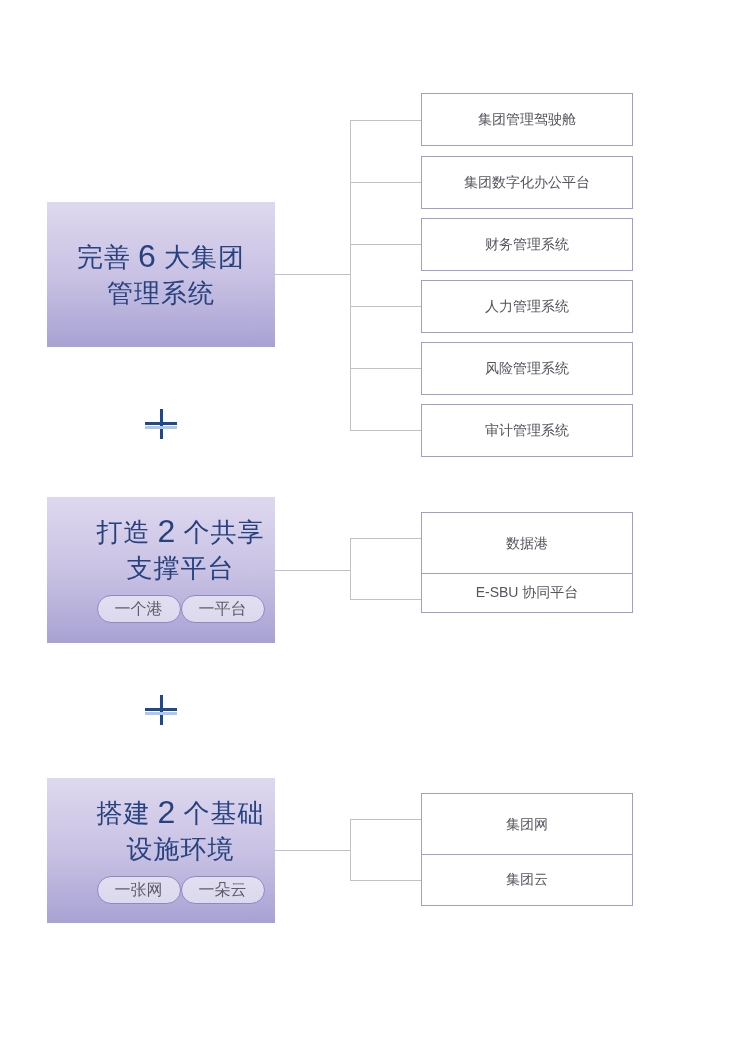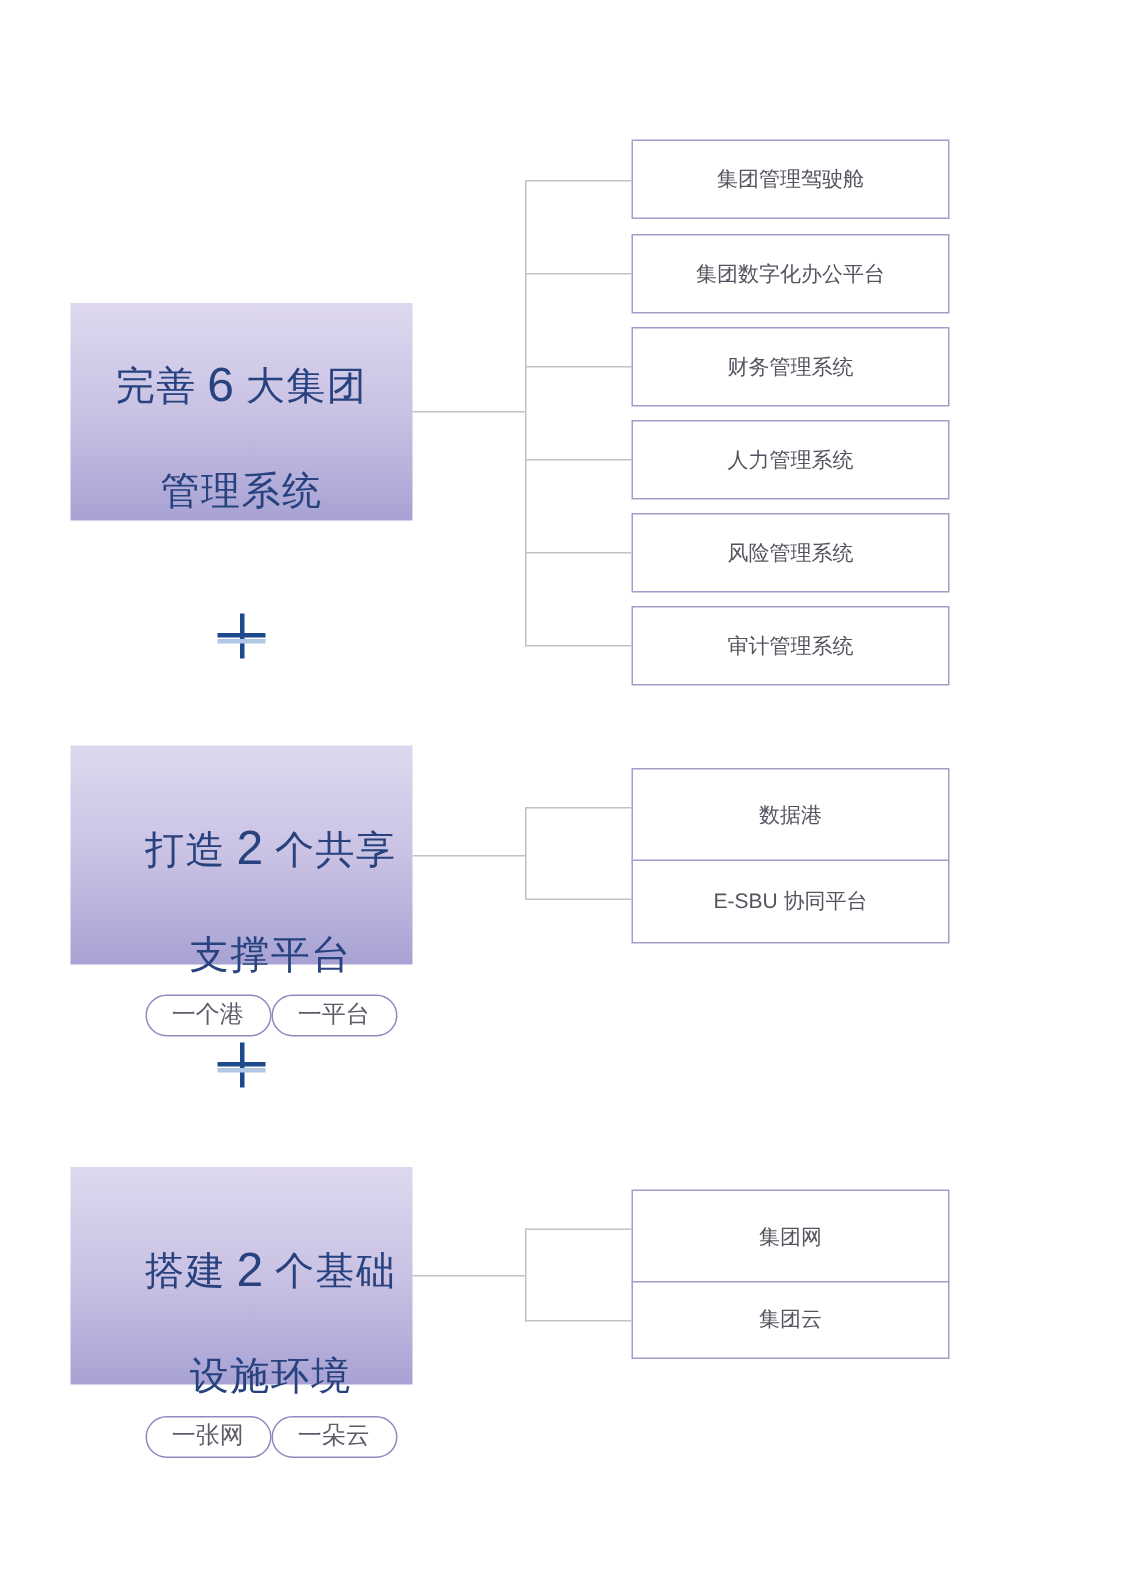--- a/index.html
+++ b/index.html
@@ -8,21 +8,21 @@
     font-family:"Liberation Sans","DejaVu Sans",sans-serif;overflow:hidden;
   }
   
   .panel{
     position:absolute;left:47px;width:228px;
     background:linear-gradient(180deg,#ded8ef 0%,#c8c1e3 52%,#a8a2d4 100%);
     display:flex;flex-direction:column;align-items:center;box-sizing:border-box;
   }
   .panel-title{
     color:#27427f;font-size:26px;line-height:36px;text-align:center;
-    letter-spacing:1px;white-space:nowrap;margin-top:34px;
+    letter-spacing:1px;white-space:nowrap;
   }
   .panel-title .num{font-size:32px;margin:0 7px;vertical-align:-1px;}
   .panel.centered{justify-content:center;}
   .panel.with-tags{padding-top:16px;padding-left:39px;}
   .tag-row{display:flex;margin-top:9px;}
   .tag{
     height:26px;line-height:26px;padding:0 17px;border-radius:14px;
     border:1px solid #8f89c3;background:rgba(255,255,255,0.55);
     color:#5d5c68;font-size:16px;white-space:nowrap;
   }
@@ -83,21 +83,21 @@
       <div class="tag">一平台</div>
     </div>
   </div>
 
   <div class="hline" style="left:275px;top:570px;width:75px;"></div>
   <div class="vline" style="left:350px;top:538px;height:62px;"></div>
   <div class="hline" style="left:350px;top:538px;width:71px;"></div>
   <div class="hline" style="left:350px;top:599px;width:71px;"></div>
 
   <div class="child" style="top:512px;height:64px;">数据港</div>
-  <div class="child" style="top:573px;height:56px;">E-SBU 协同平台</div>
+  <div class="child" style="top:573px;height:40px;">E-SBU 协同平台</div>
 
   <div class="plus" style="left:145px;top:695px;">
     <div class="pv"></div>
     <div class="ps"></div>
     <div class="ph"></div>
   </div>
 
   <div class="panel with-tags" style="top:778px;height:145px;">
     <div class="panel-title"><span>搭建</span><span class="num">2</span><span>个基础</span></div>
     <div class="panel-title">设施环境</div>

